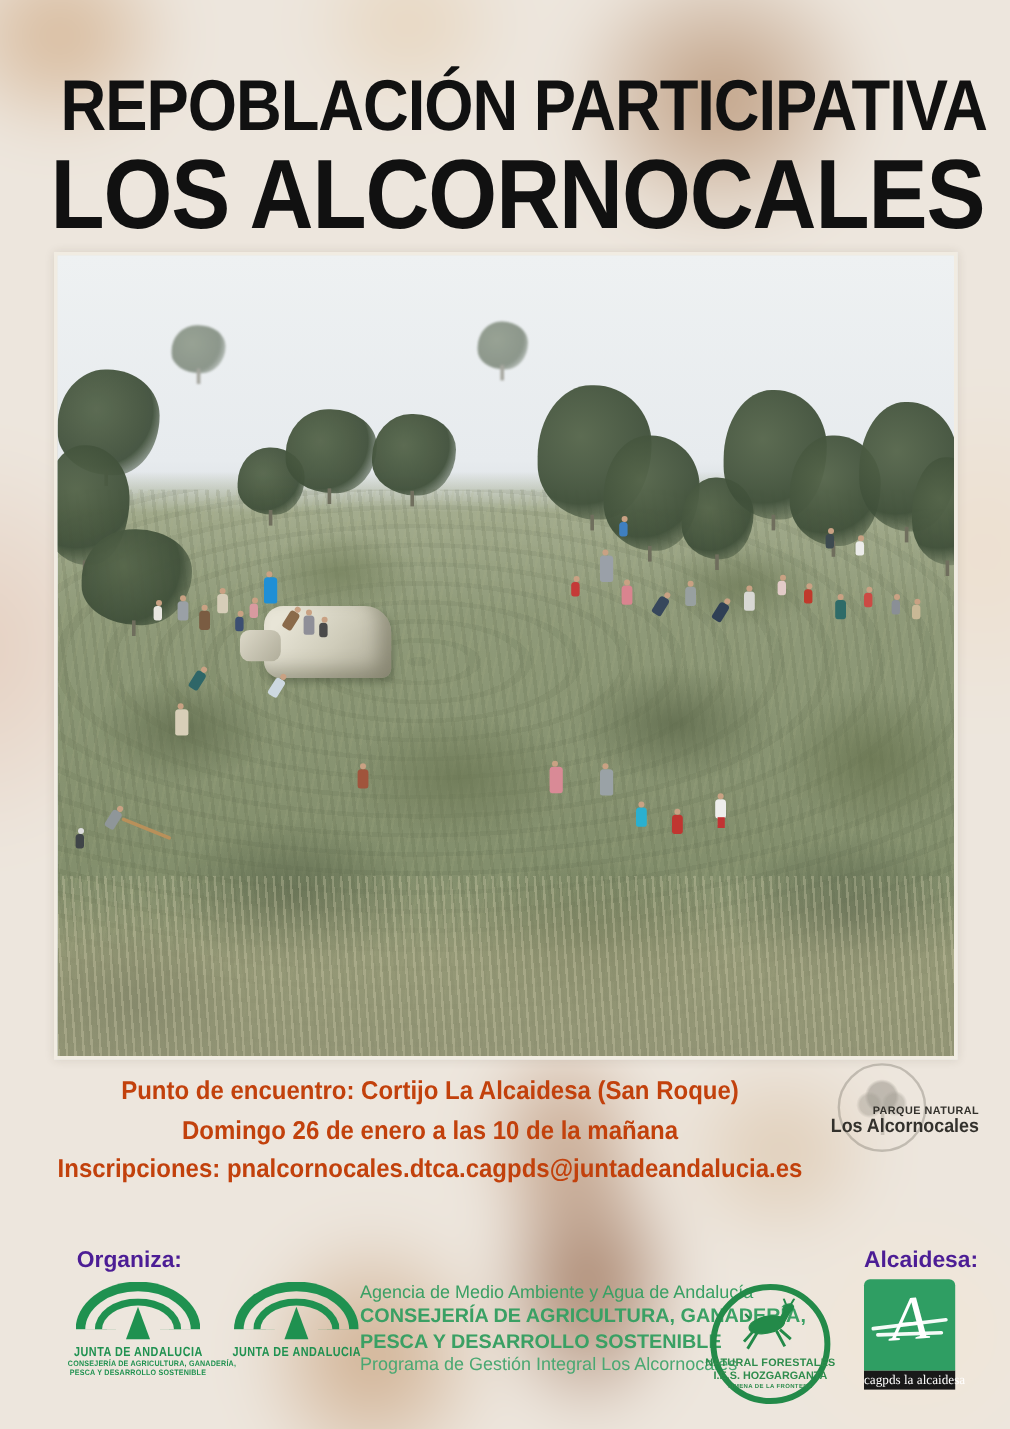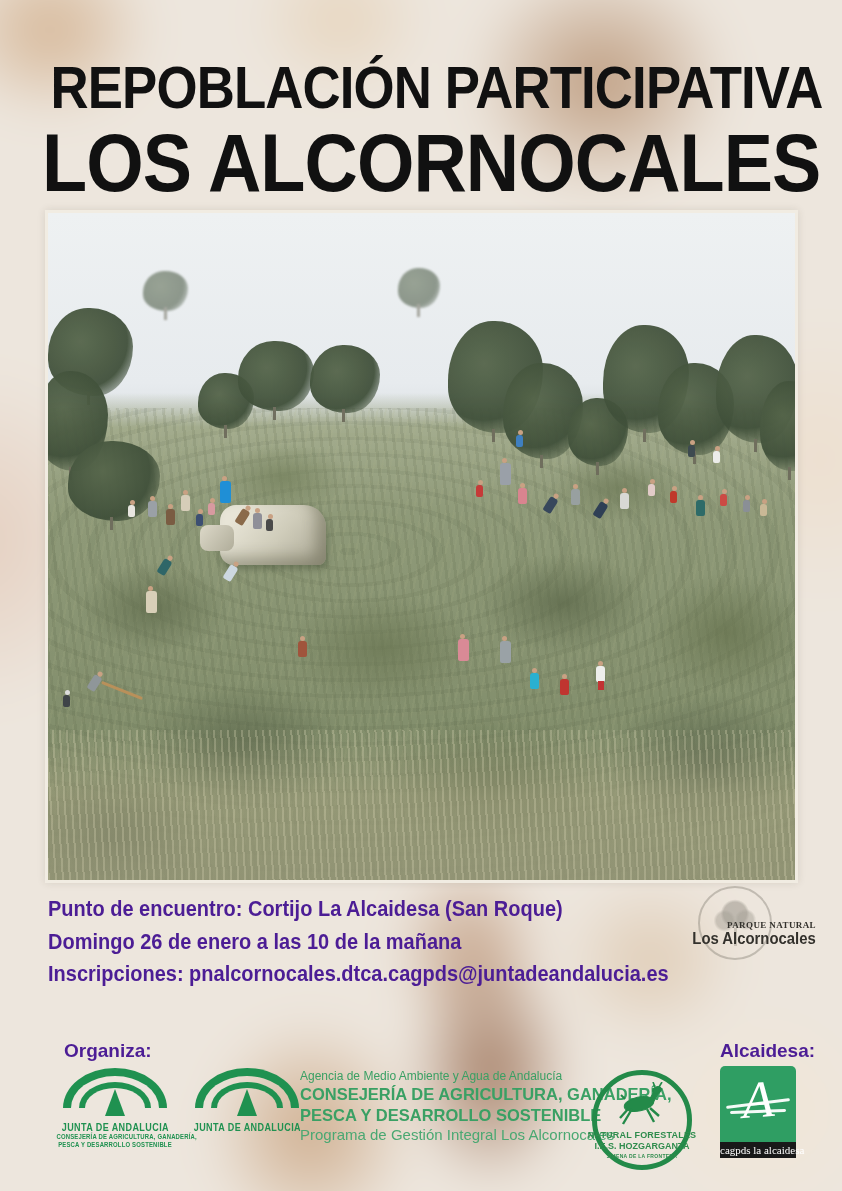--- a/index.html
+++ b/index.html
@@ -80,37 +80,37 @@
   .person::before{content:'';position:absolute;top:-5px;left:2px;width:5px;height:5px;
     border-radius:50%;background:var(--skin,#c9a183);}
   .person::after{content:'';position:absolute;bottom:-8px;left:1.5px;width:6px;height:9px;
     background:var(--l,transparent);}
   .person.bend{transform:rotate(32deg);}
   .person.tall{width:11px;height:22px;}
   .person.small{width:7px;height:12px;}
   .hoe{left:52px;top:476px;width:44px;height:3px;background:#b9905a;z-index:10;
     transform:rotate(22deg);border-radius:2px;}
   
-  .details{position:absolute;left:48px;top:898px;color:#4c1d95;z-index:5;}
+  .details{position:absolute;left:48px;top:898px;color:#c2410c;z-index:5;text-align:center;}
   .details p{margin:0 0 9px 0;font-size:21.5px;font-weight:bold;line-height:1.1;
     transform:scaleX(.93);transform-origin:left;white-space:nowrap;}
   
   .park-badge{position:absolute;left:686px;top:886px;width:130px;height:84px;color:#33312c;}
   .park-circle{position:absolute;left:12px;top:0;width:74px;height:74px;border-radius:50%;
     border:2px solid rgba(125,120,108,.45);opacity:.85;}
   .park-circle .sketch{position:absolute;inset:6px;opacity:.55;
     background:
       radial-gradient(circle at 50% 34%, rgba(88,86,76,.65) 0 24%, rgba(0,0,0,0) 30%),
       radial-gradient(circle at 32% 46%, rgba(88,86,76,.5) 0 16%, rgba(0,0,0,0) 22%),
       radial-gradient(circle at 68% 44%, rgba(88,86,76,.5) 0 15%, rgba(0,0,0,0) 21%),
       linear-gradient(rgba(0,0,0,0) 58%, rgba(88,86,76,.5) 58% 90%, rgba(0,0,0,0) 90%);
     background-size:100% 100%,100% 100%,100% 100%,3px 100%;
     background-position:0 0,0 0,0 0,50% 0;background-repeat:no-repeat;}
   .park-small{position:absolute;right:0;top:34px;font-size:9px;font-weight:bold;
-    letter-spacing:.4px;white-space:nowrap;font-family:Liberation Serif, serif;}
+    letter-spacing:.4px;white-space:nowrap;}
   .park-name{position:absolute;right:0;top:44px;font-size:16px;font-weight:bold;
     transform:scaleX(.93);transform-origin:right;white-space:nowrap;}
   
   .section-label{position:absolute;font-size:19px;font-weight:bold;color:#4c1d95;}
   .lbl-organiza{left:64px;top:1040px;}
   .lbl-colabora{left:720px;top:1040px;}
   .junta{position:absolute;width:130px;text-align:center;color:#1f9150;}
   .junta1{left:50px;top:1068px;}
   .junta2{left:182px;top:1068px;}
   .emblem{position:relative;width:104px;height:48px;margin:0 auto;}
@@ -119,21 +119,21 @@
   .emblem .arc2{position:absolute;left:16px;top:14px;width:72px;height:26px;
     border:6px solid #1f9150;border-bottom:none;border-radius:36px 36px 0 0/26px 26px 0 0;}
   .emblem .tri{position:absolute;left:42px;top:21px;width:0;height:0;
     border-left:10px solid transparent;border-right:10px solid transparent;
     border-bottom:27px solid #1f9150;}
   .junta-name{margin-top:5px;font-size:11px;font-weight:bold;letter-spacing:.5px;
     transform:scaleX(.82);transform-origin:center;white-space:nowrap;}
   .junta-dept{font-size:6.6px;font-weight:bold;line-height:1.25;letter-spacing:.2px;
     transform:scaleX(.9);transform-origin:center;white-space:nowrap;}
   .agency{position:absolute;left:300px;top:1070px;color:#3aa064;line-height:1.0;}
-  .agency .a1{font-size:12px;margin:0 0 4px 0;}
+  .agency .a1{font-size:15px;margin:0 0 4px 0;}
   .agency .a2,.agency .a3{font-size:16.5px;font-weight:bold;margin:0 0 4px 0;}
   .agency .a4{font-size:15px;color:#4aa872;margin:2px 0 0 0;}
   .ciclos{position:absolute;left:580px;top:1068px;width:124px;height:112px;
     text-align:center;color:#2f8c4d;}
   .ciclos .ring{position:absolute;left:12px;top:2px;width:100px;height:100px;
     border:5px solid #238a49;border-radius:50%;}
   .ciclos svg{position:absolute;left:30px;top:14px;}
   .ciclos .c1{position:absolute;left:0;right:0;top:62px;font-size:9px;font-weight:bold;
     letter-spacing:.2px;}
   .ciclos .c2{position:absolute;left:0;right:0;top:73px;font-size:9px;font-weight:bold;}

